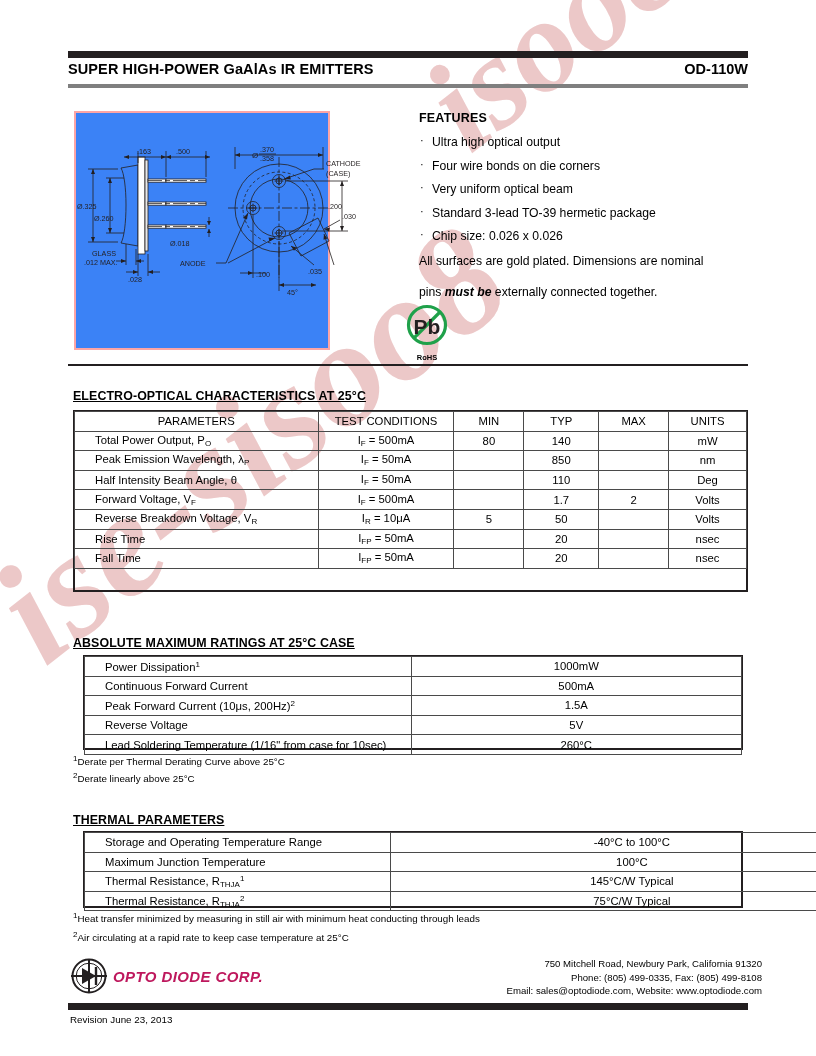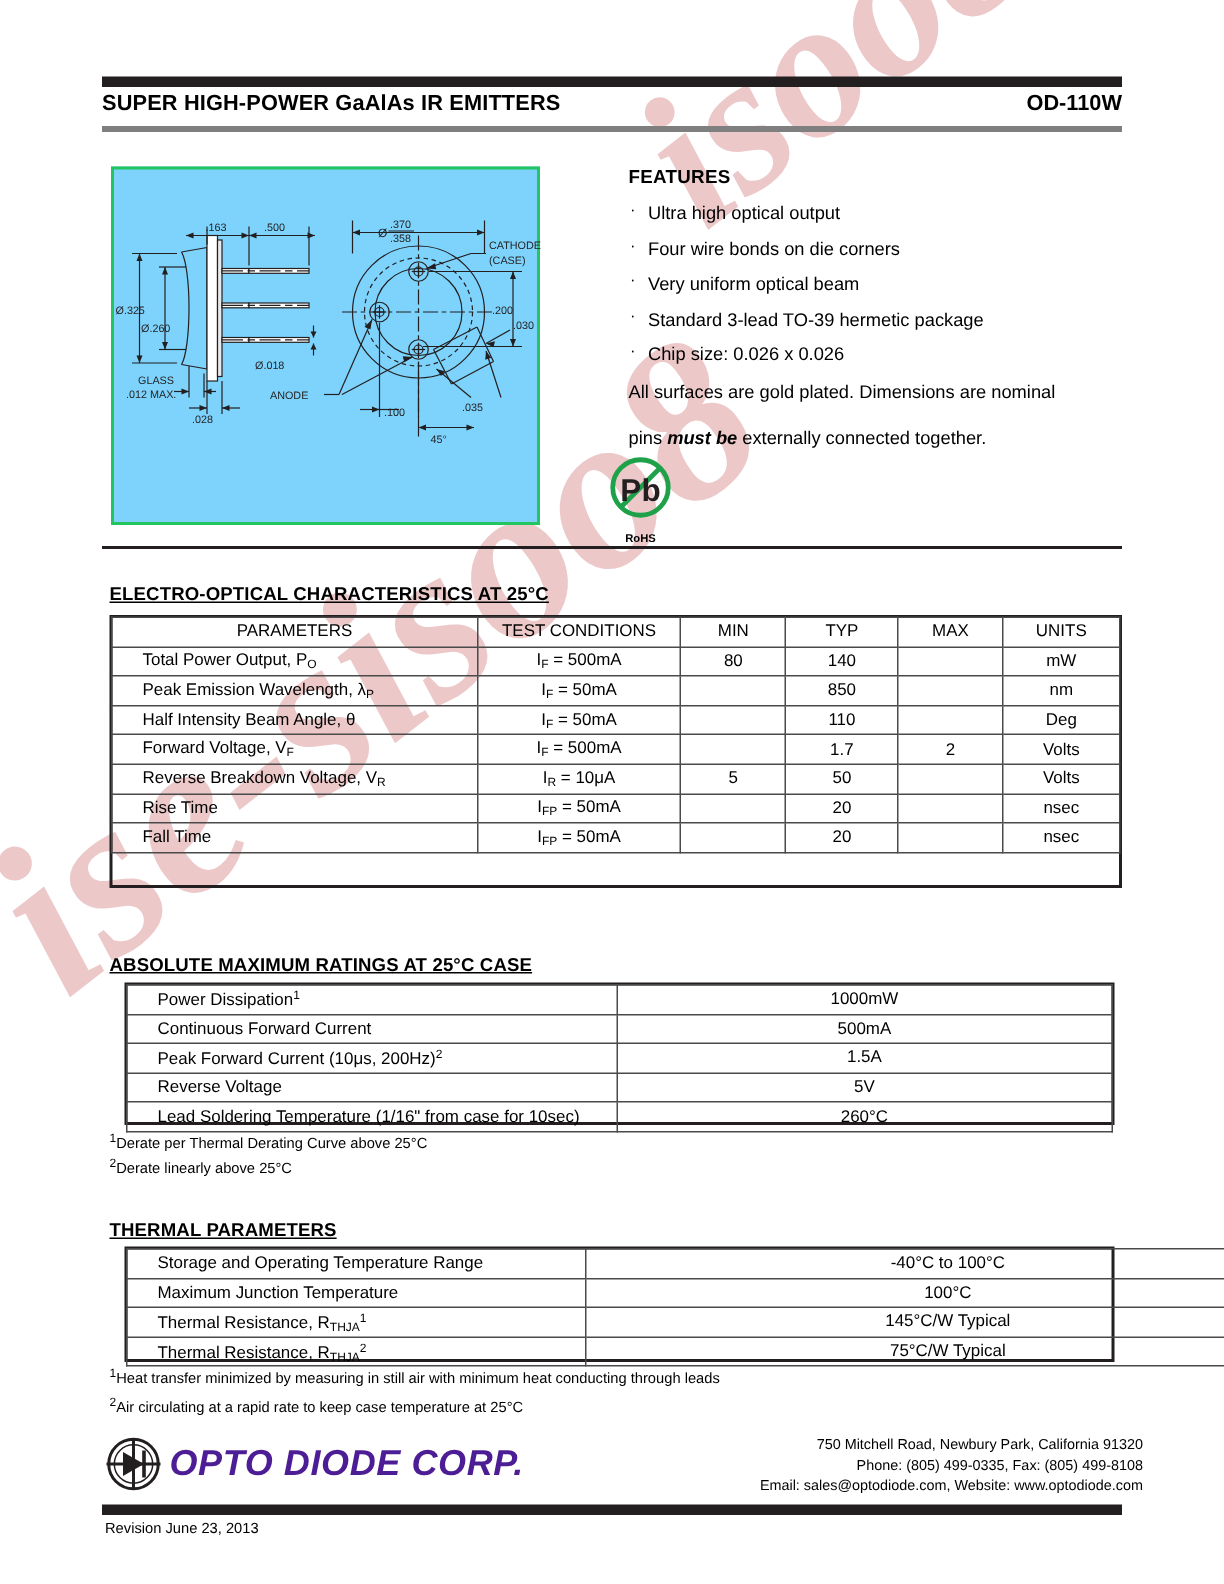--- a/index.html
+++ b/index.html
@@ -47,22 +47,22 @@
     position:absolute; left:68px; top:61px;
     font-size:14.5px; font-weight:bold; letter-spacing:.1px;
   }
   .hdr-part {
     position:absolute; right:68px; top:61px;
     font-size:14.5px; font-weight:bold;
   }
 
   
   .draw-box {
-    position:absolute; left:74px; top:111px; width:286px; height:239px;
-    border:2px solid #22c55e; background:#7dd3fc;
+    position:absolute; left:74px; top:111px; width:256px; height:239px;
+    border:2px solid #fca5a5; background:#3b82f6;
   }
   .draw-box svg { display:block; }
 
   
   .features { position:absolute; left:409px; top:111px; width:352px;margin-left:10px; }
   .features h3 { margin:0 0 10px 0; font-size:12.5px; font-weight:bold; letter-spacing:.2px; }
   .feat-item { font-size:12.2px; margin-bottom:9.5px; padding-left:13px; position:relative; line-height:1.15; }
   .feat-item .bullet { position:absolute; left:1px; top:-1px; font-size:11px; }
   .feat-para { font-size:12.2px; line-height:1.28; margin-top:11px; }
   .feat-para b { font-style:italic; font-weight:bold; }
@@ -102,21 +102,21 @@
   sub { font-size:8px; vertical-align:-2px; }
   sup { font-size:8px; vertical-align:4px; }
 
   
   .fn { position:absolute; font-size:9.8px; left:73px; }
 
   
   .foot-logo-wrap { position:absolute; left:70px; top:957px; display:flex; align-items:center; }
   .foot-logo-txt {
     font-family:"Liberation Sans", sans-serif;
-    font-size:24px; font-weight:bold; color:#4c1d95;
+    font-size:15px; font-weight:bold; color:#be185d;
     letter-spacing:.4px; margin-left:5px; font-style:italic;
   }
   .foot-addr {
     position:absolute; right:54px; top:957px;
     text-align:right; font-size:9.6px; line-height:1.42;
   }
   .foot-bar {
     position:absolute; left:68px; top:1003px; width:680px; height:7px; background:#231f20;
   }
   .revision { position:absolute; left:70px; top:1014px; font-size:9.8px; }

